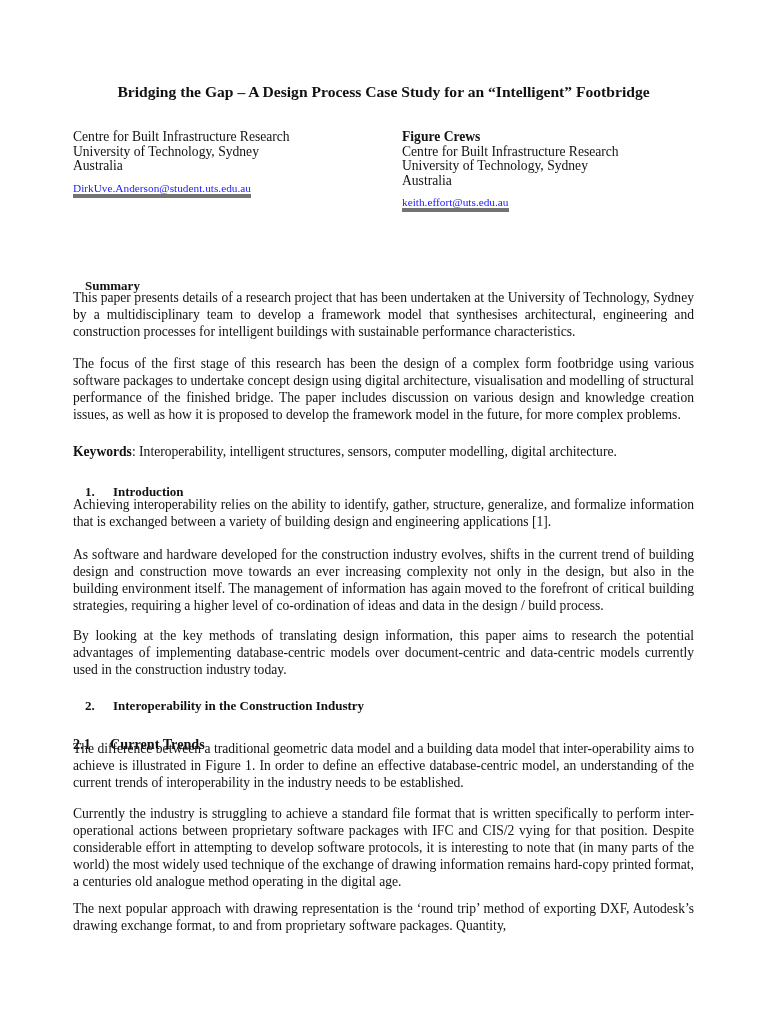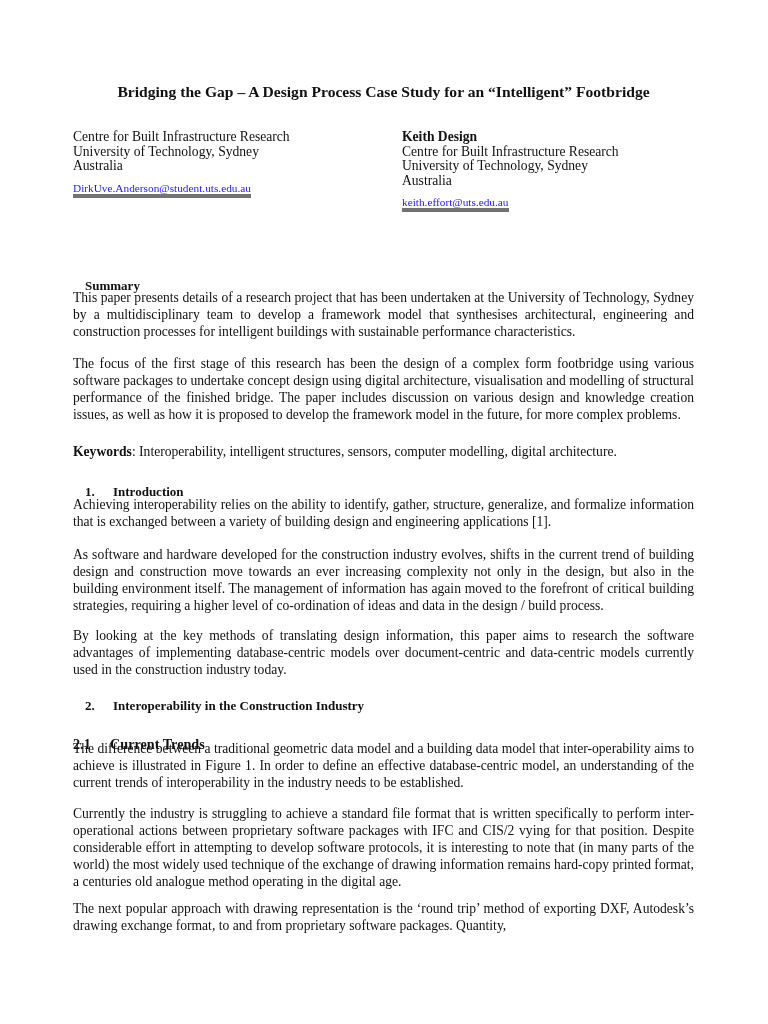--- a/index.html
+++ b/index.html
@@ -43,36 +43,36 @@
   <div class="title">Bridging the Gap – A Design Process Case Study for an “Intelligent” Footbridge</div>
 
   <div class="author a1">
     <span class="line">Centre for Built Infrastructure Research</span>
     <span class="line">University of Technology, Sydney</span>
     <span class="line">Australia</span>
     <a class="email">DirkUve.Anderson@student.uts.edu.au</a>
   </div>
 
   <div class="author a2">
-    <span class="line name">Keith Design</span>
+    <span class="line name">Figure Crews</span>
     <span class="line">Centre for Built Infrastructure Research</span>
     <span class="line">University of Technology, Sydney</span>
     <span class="line">Australia</span>
     <a class="email">keith.effort@uts.edu.au</a>
   </div>
 
   <h2 class="block" style="top:265px">Summary</h2>
   <p class="block" style="top:289px">This paper presents details of a research project that has been undertaken at the University of Technology, Sydney by a multidisciplinary team to develop a framework model that synthesises architectural, engineering and construction processes for intelligent buildings with sustainable performance characteristics.</p>
   <p class="block" style="top:355px">The focus of the first stage of this research has been the design of a complex form footbridge using various software packages to undertake concept design using digital architecture, visualisation and modelling of structural performance of the finished bridge.  The paper includes discussion on various design and knowledge creation issues, as well as how it is proposed to develop the framework model in the future, for more complex problems.</p>
   <p class="block kw" style="top:443px"><b>Keywords</b><span>: Interoperability, intelligent structures, sensors, computer modelling, digital architecture.</span></p>
 
   <h2 class="block" style="top:471px"><span class="num">1.</span><span>Introduction</span></h2>
   <p class="block" style="top:496px">Achieving interoperability relies on the ability to identify, gather, structure, generalize, and formalize information that is exchanged between a variety of building design and engineering applications [1].</p>
   <p class="block" style="top:546px">As software and hardware developed for the construction industry evolves, shifts in the current trend of building design and construction move towards an ever increasing complexity not only in the design, but also in the building environment itself.  The management of information has again moved to the forefront of critical building strategies, requiring a higher level of co-ordination of ideas and data in the design / build process.</p>
-  <p class="block" style="top:627px">By looking at the key methods of translating design information, this paper aims to research the software advantages of implementing database-centric models over document-centric and data-centric models currently used in the construction industry today.</p>
+  <p class="block" style="top:627px">By looking at the key methods of translating design information, this paper aims to research the potential advantages of implementing database-centric models over document-centric and data-centric models currently used in the construction industry today.</p>
 
   <h2 class="block" style="top:685px"><span class="num">2.</span><span>Interoperability in the Construction Industry</span></h2>
   <h3 class="block" style="top:736px"><span class="num3">2.1</span><span>Current Trends</span></h3>
   <p class="block" style="top:740px">The difference between a traditional geometric data model and a building data model that inter-operability aims to achieve is illustrated in Figure 1. In order to define an effective database-centric model, an understanding of the current trends of interoperability in the industry needs to be established.</p>
   <p class="block" style="top:805px">Currently the industry is struggling to achieve a standard file format that is written specifically to perform inter-operational actions between proprietary software packages with IFC and CIS/2 vying for that position. Despite considerable effort in attempting to develop software protocols, it is interesting to note that (in many parts of the world) the most widely used technique of the exchange of drawing information remains hard-copy printed format, a centuries old analogue method operating in the digital age.</p>
   <p class="block" style="top:900px">The next popular approach with drawing representation is the ‘round trip’ method of exporting DXF, Autodesk’s drawing exchange format, to and from proprietary software packages. Quantity,</p>
 
 </div>
 
 </body></html>

